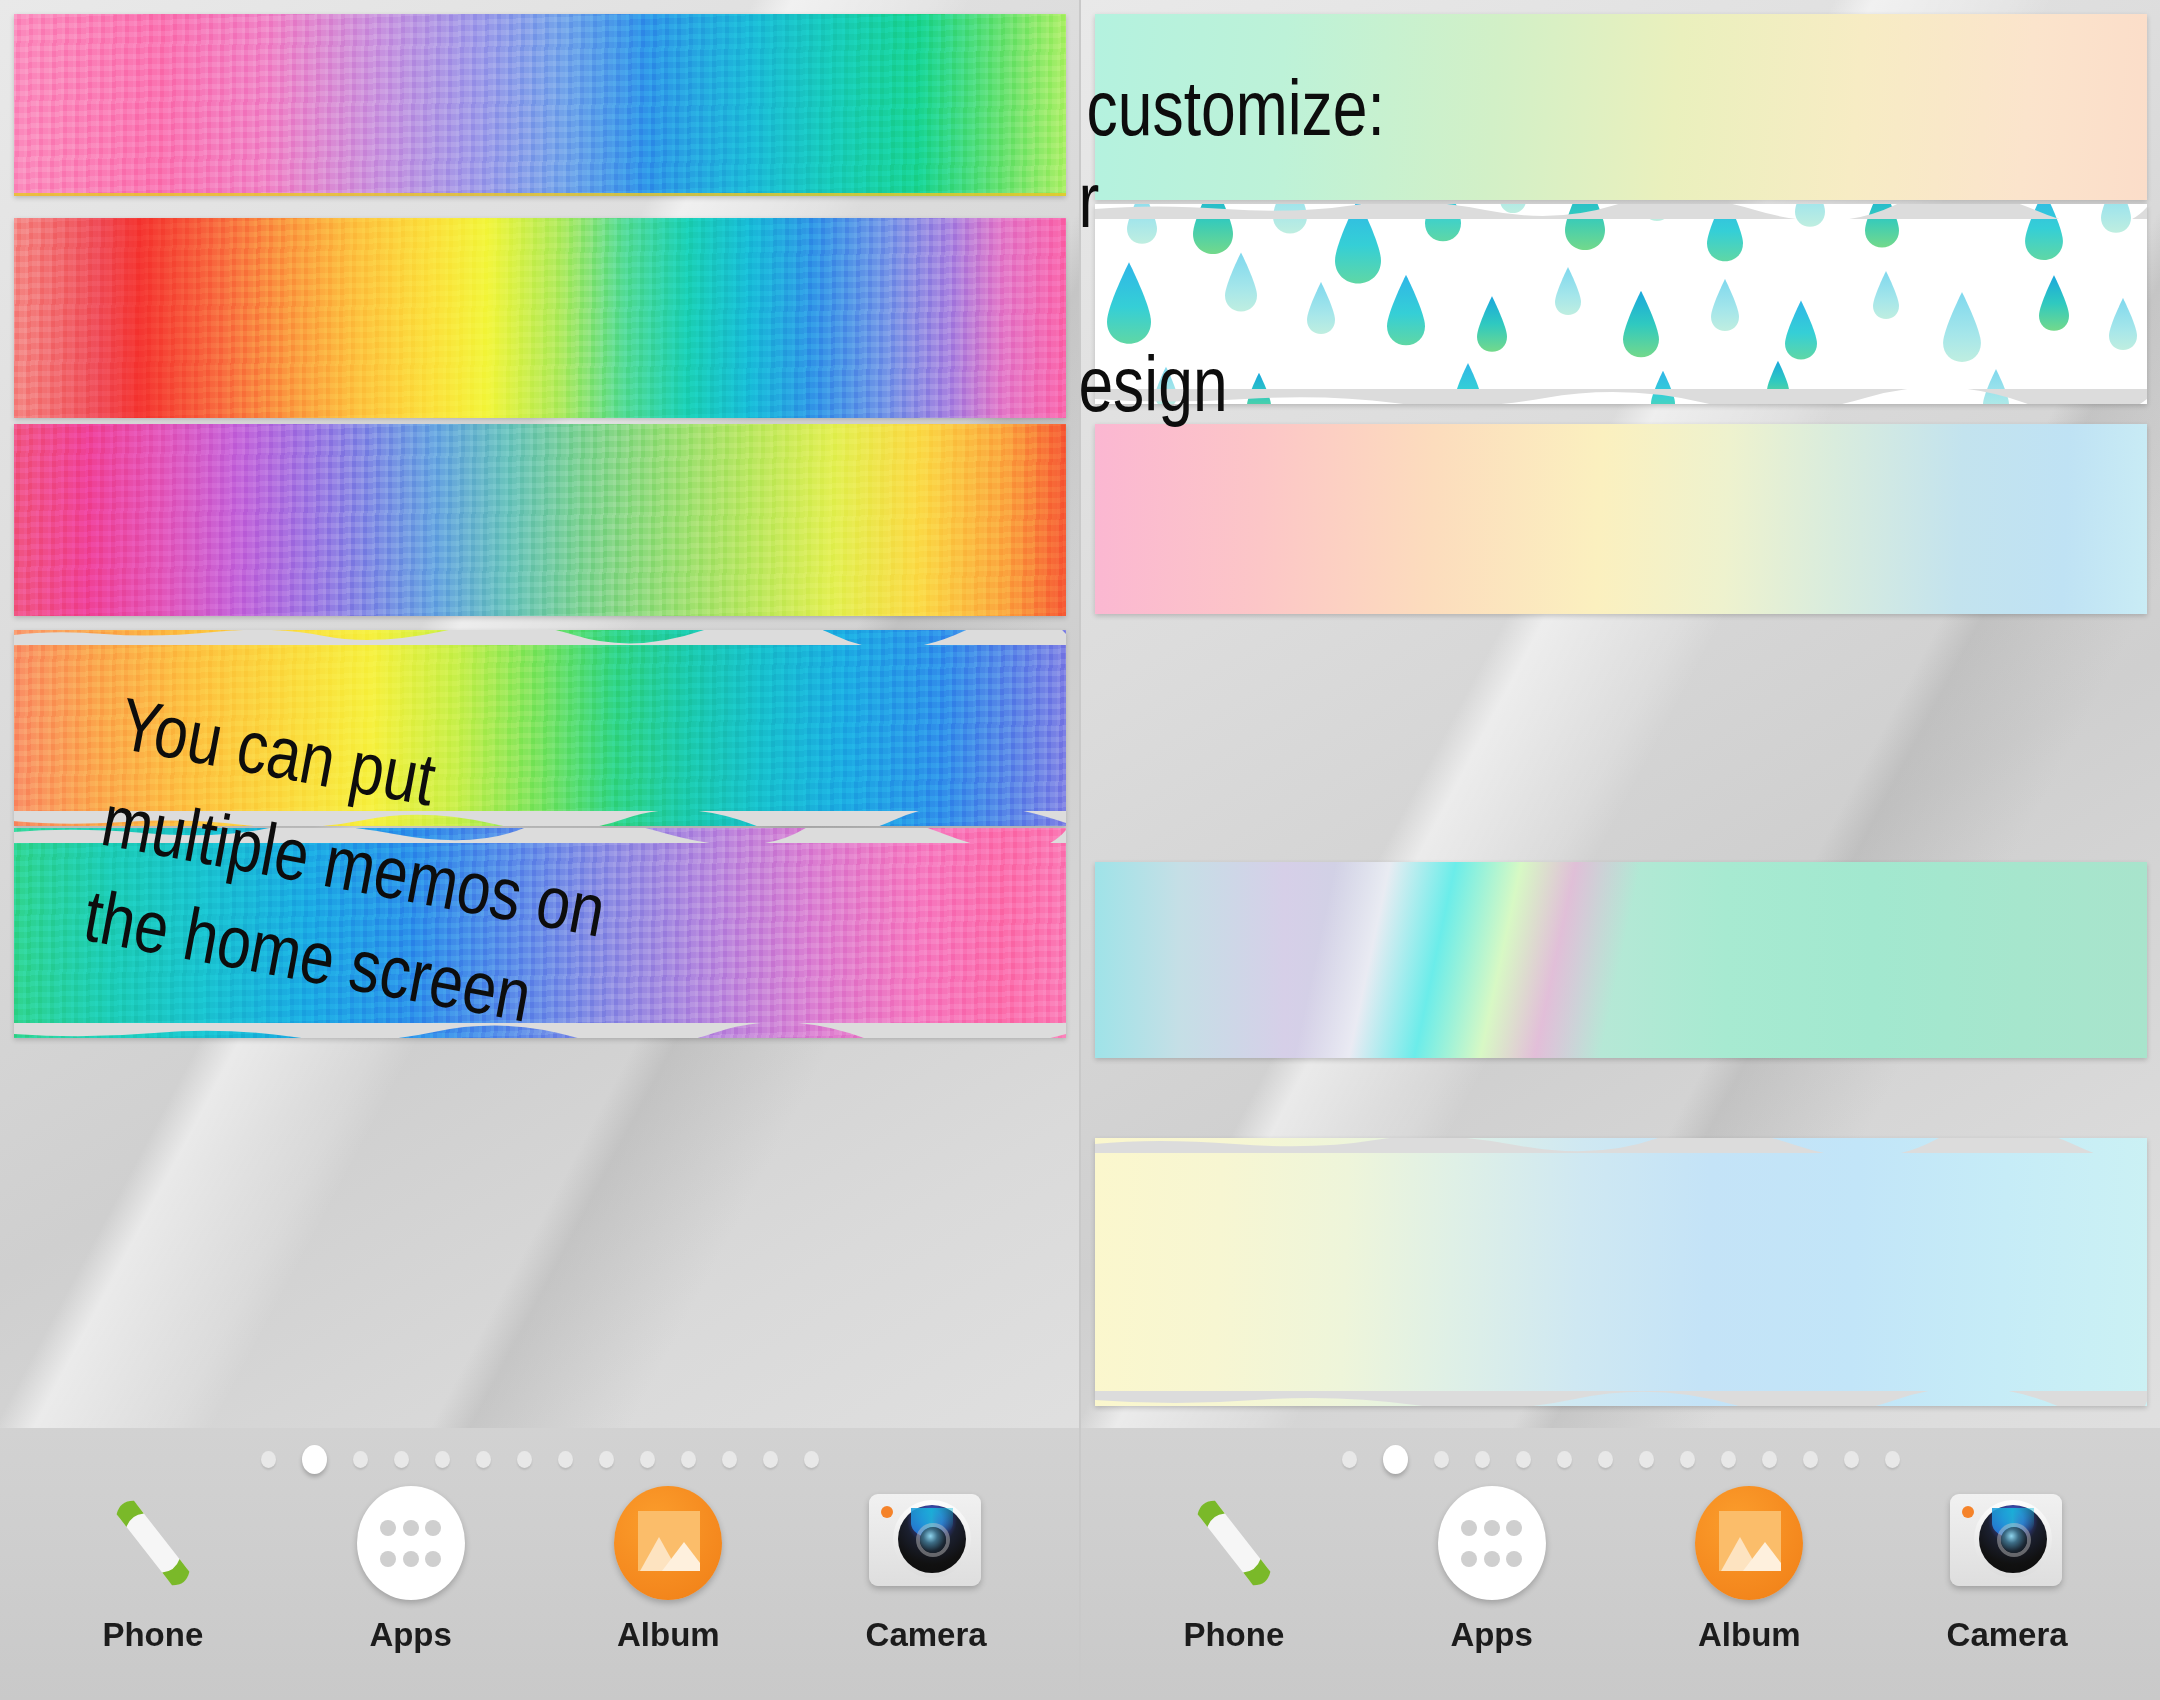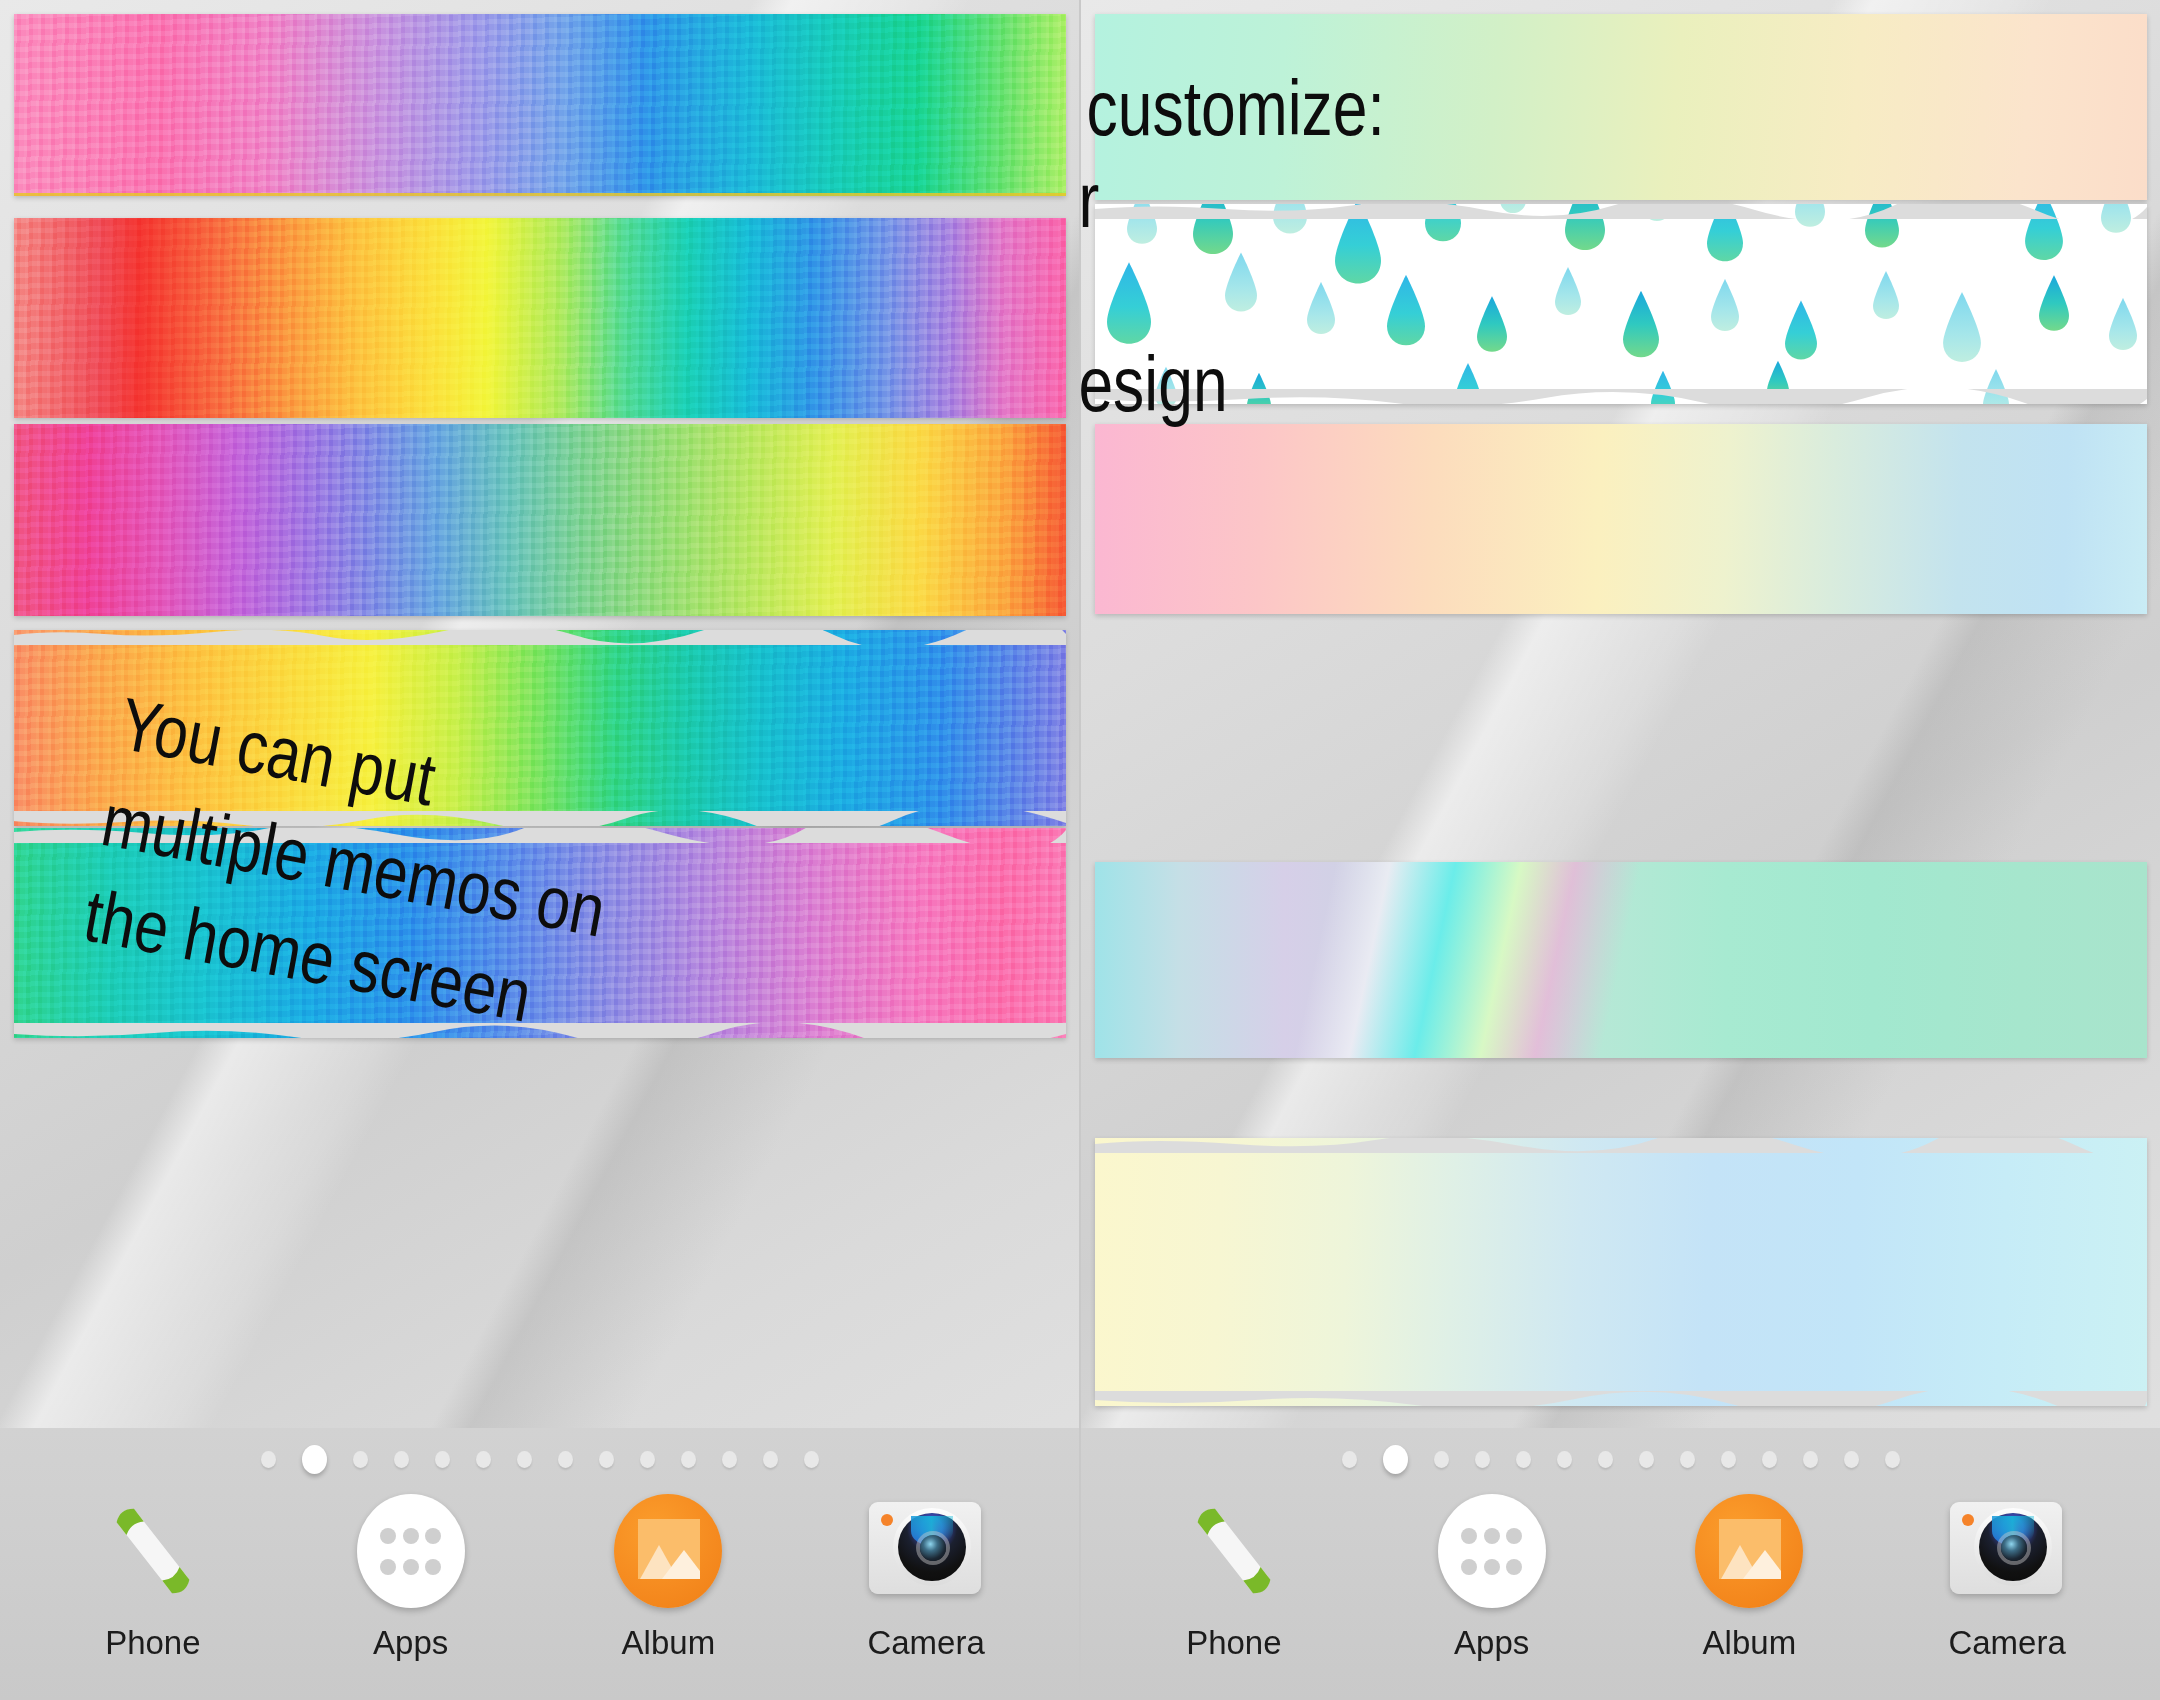--- a/index.html
+++ b/index.html
@@ -103,23 +103,24 @@
   .dot{
     width:15px;height:17px;border-radius:50%;
     background:#e8e8e8;
     box-shadow:0 2px 2px rgba(0,0,0,.10);
   }
   .dot.active{
     width:25px;height:29px;background:#ffffff;
     box-shadow:0 3px 4px rgba(0,0,0,.22);
   }
   .dockrow{
-    position:absolute;left:0;right:0;top:60px;height:210px;
+    position:absolute;left:0;right:0;top:52px;height:210px;
     display:flex;align-items:flex-start;justify-content:space-around;
     padding:0 24px;
+    font-weight:bold;
   }
   .dockitem{
     width:200px;display:flex;flex-direction:column;align-items:center;
   }
   .iconbox{width:126px;height:126px;position:relative;}
   .docklabel{
     margin-top:10px;font-size:33px;color:#1c1c1c;
     font-family:"Liberation Sans", sans-serif;
   }
 

